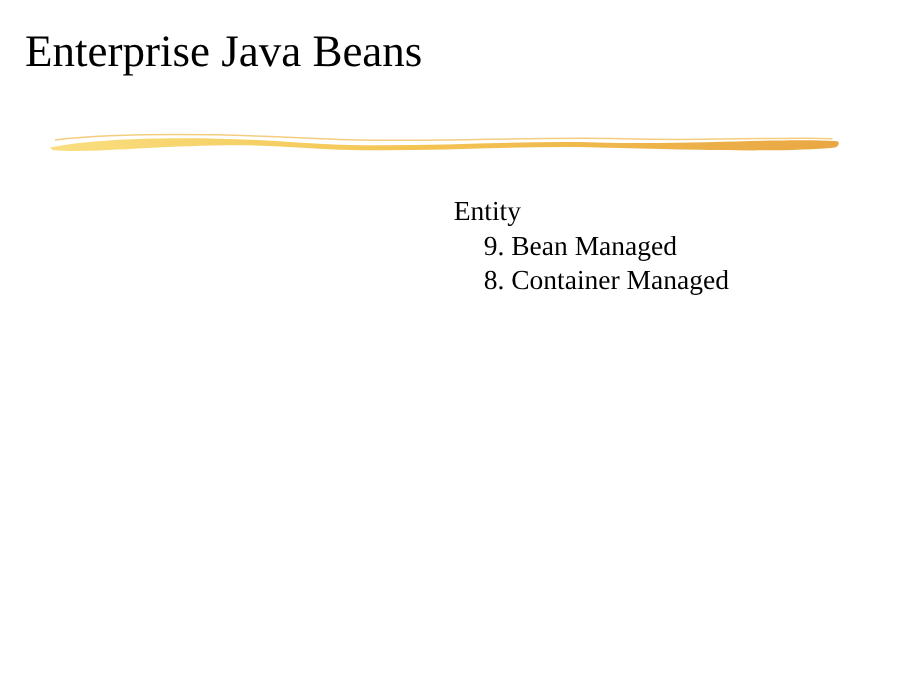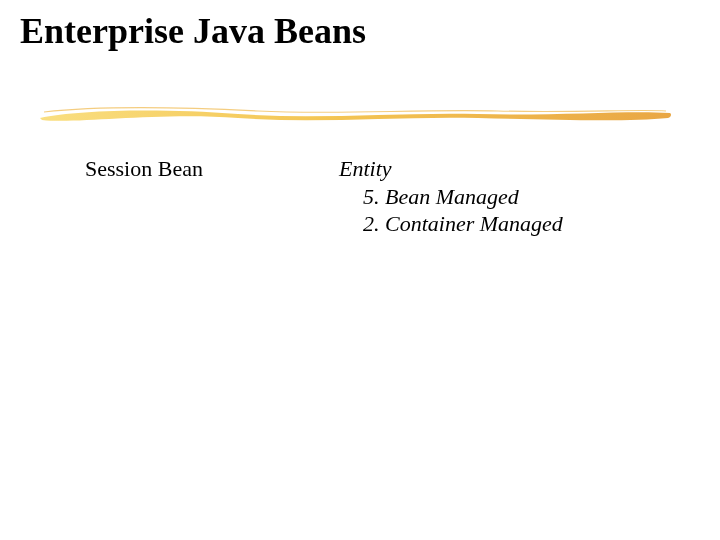--- a/index.html
+++ b/index.html
@@ -13,24 +13,24 @@
     overflow: hidden;
   }
   .slide {
     position: relative;
     width: 720px;
     height: 540px;
     box-sizing: border-box;
   }
   .title {
     position: absolute;
-    top: 10px;
+    top: 20px;
     left: 20px;
     font-size: 36px;
-    font-weight: 700;
+    font-weight: 400;
     white-space: nowrap;
   }
   .divider {
     position: absolute;
     top: 104px;
     left: 38px;
     width: 635px;
     height: 24px;
     pointer-events: none;
   }
@@ -41,25 +41,24 @@
     width: 100%;
     display: flex;
   }
   .col-left {
     margin-left: 85px;
     width: 250px;
     font-size: 22px;
     line-height: 1.25;
   }
   .col-right {
-    margin-left: 4px;
+    margin-left: 28px;
     width: 320px;
     font-size: 22px;
     line-height: 1.25;
-    font-style: italic;
   }
   .heading {
     display: block;
   }
   .item {
     display: block;
     padding-left: 24px;
   }
 </style>
 </head>
@@ -76,22 +75,21 @@
         <stop offset="45%" stop-color="#f3c24a"></stop>
         <stop offset="100%" stop-color="#e8a23a"></stop>
       </linearGradient>
     </defs>
     <path d="M2,14 C40,6 120,4 200,10 C280,16 360,8 440,10 C520,12 590,6 632,9 C634,10 633,13 630,14 C590,18 520,16 440,14 C360,12 280,20 200,14 C120,8 40,20 4,16 Z" fill="url(#g)" opacity="0.95"></path>
     <path d="M6,8 C60,2 140,3 220,7 C300,11 380,5 460,7 C540,9 600,5 628,7" stroke="#f0b84a" stroke-width="1.2" fill="none" opacity="0.7"></path>
   </svg>
 
   <div class="columns">
     <div class="col-left">
-      <span class="heading">Session Bean</span>
     </div>
     <div class="col-right">
       <span class="heading">Entity</span>
-      <span class="item">5. Bean Managed</span>
-      <span class="item">2. Container  Managed</span>
+      <span class="item">9. Bean Managed</span>
+      <span class="item">8. Container  Managed</span>
     </div>
   </div>
 
 </div>
 
 </body></html>

